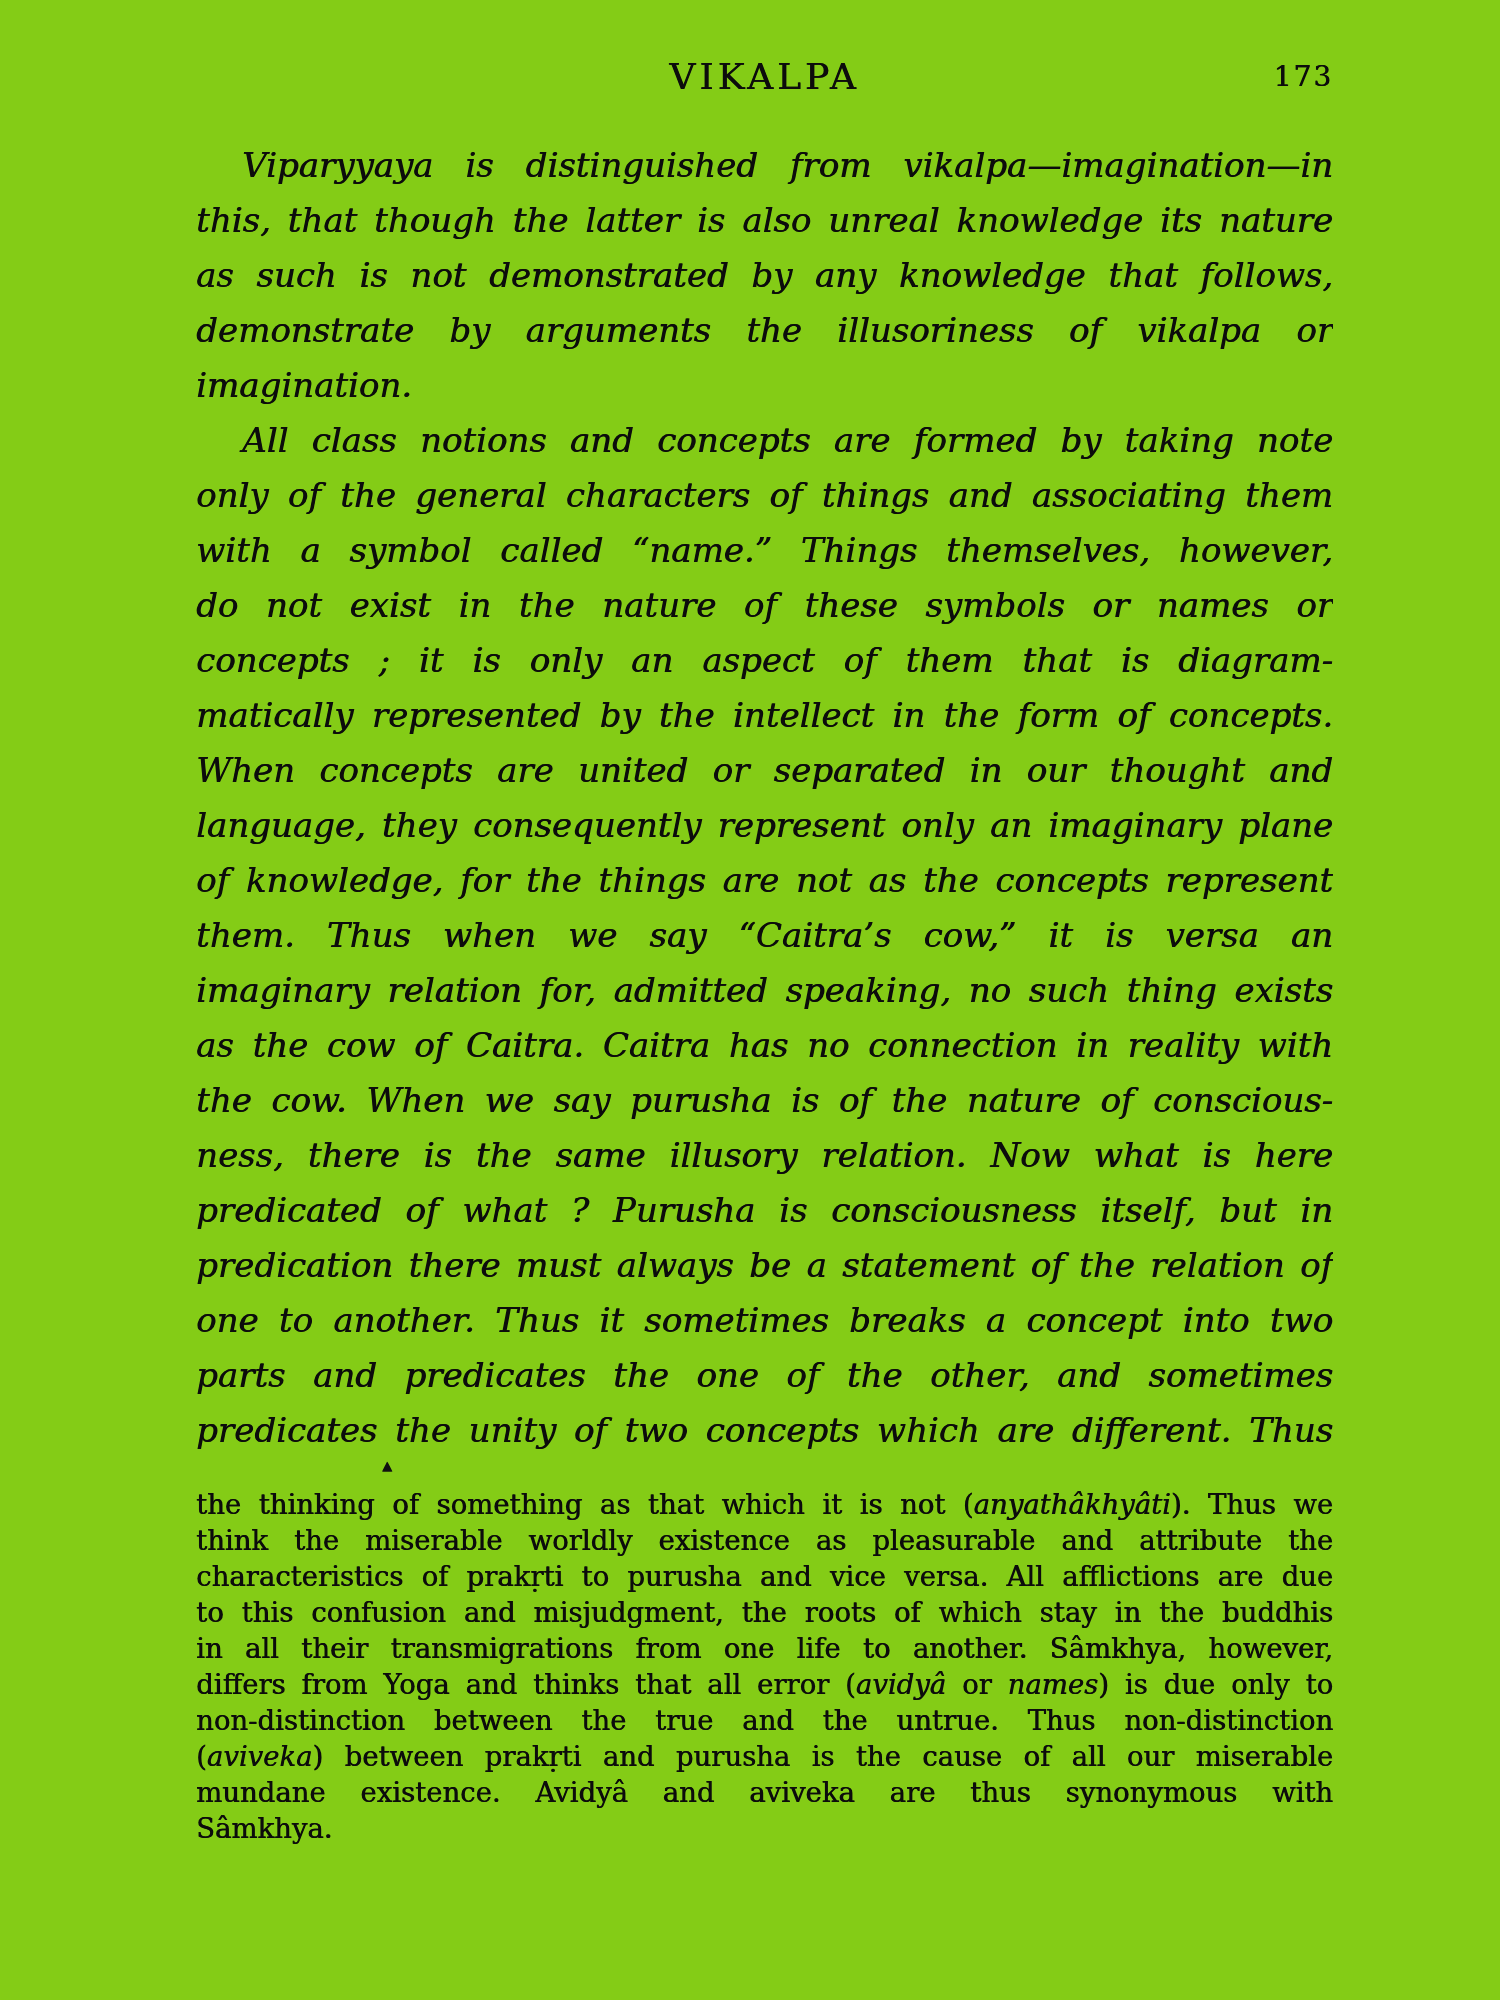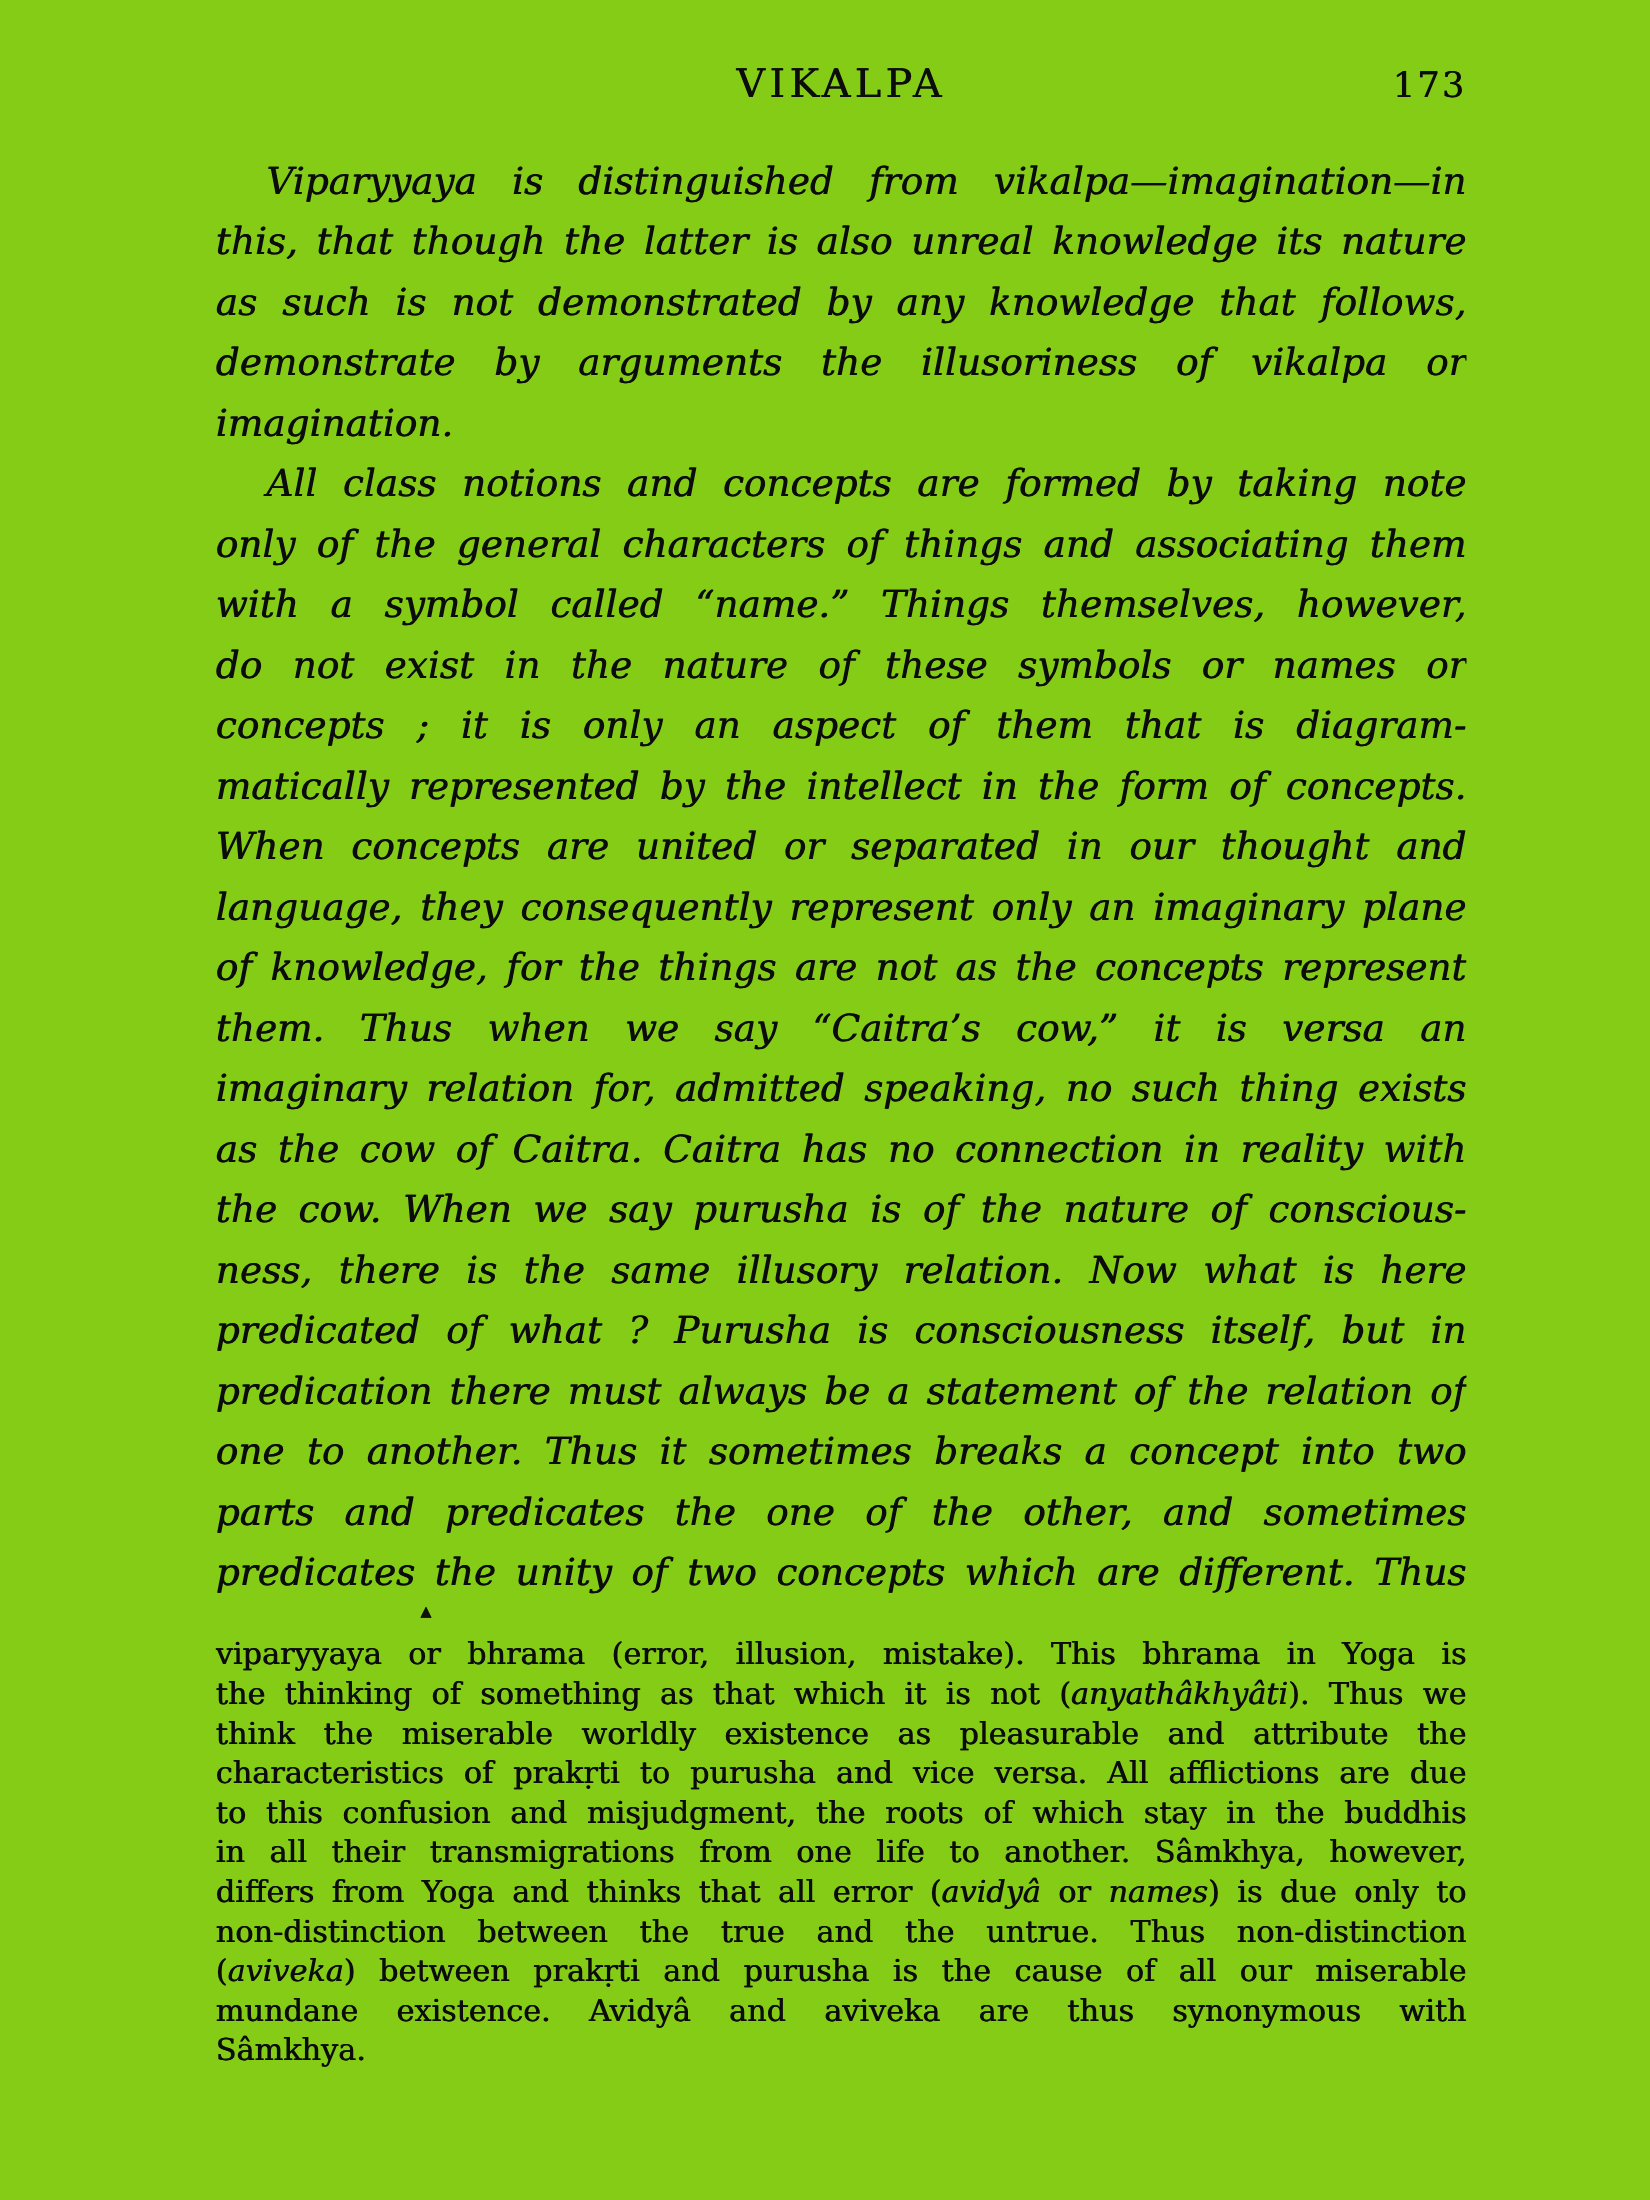--- a/index.html
+++ b/index.html
@@ -12,21 +12,21 @@
     font-family:"DejaVu Serif","Liberation Serif",serif;
     color:#0c0c0c;
     text-shadow:0.6px 0 0 currentColor;
     overflow:hidden;
   }
   .pagehead { position:relative; height:46px; margin-bottom:38px; }
   .running-title {
     text-align:center; font-size:36px; letter-spacing:4px; line-height:46px;
   }
   .page-number {
-    position:absolute; right:0; top:0; font-size:32px; line-height:46px; letter-spacing:2px;
+    position:absolute; right:0; top:0; font-size:28px; line-height:46px; letter-spacing:2px;
   }
   .body-text { font-size:34px;font-style:italic; }
   .body-text .line {
     line-height:55px; height:55px;
     text-align:justify; text-align-last:justify;
     overflow:hidden;
   }
   .line.indent { padding-left:46px; }
   .line.flush { text-align-last:left; }
   .printer-mark {
@@ -74,21 +74,20 @@
       <div class="line">predicated of what ?  Purusha is consciousness itself, but in</div>
       <div class="line">predication there must always be a statement of the relation of</div>
       <div class="line">one to another.  Thus it sometimes breaks a concept into two</div>
       <div class="line">parts and predicates the one of the other, and sometimes</div>
       <div class="line">predicates the unity of two concepts which are different.  Thus</div>
     </div>
 
   <div class="printer-mark">▲</div>
 
   <div class="footnote">
-      <div class="line">viparyyaya or bhrama (error, illusion, mistake).  This bhrama in Yoga is</div>
       <div class="line">the thinking of something as that which it is not (<i>anyathâkhyâti</i>).  Thus we</div>
       <div class="line">think the miserable worldly existence as pleasurable and attribute the</div>
       <div class="line">characteristics of prakṛti to purusha and vice versa.  All afflictions are due</div>
       <div class="line">to this confusion and misjudgment, the roots of which stay in the buddhis</div>
       <div class="line">in all their transmigrations from one life to another.  Sâmkhya, however,</div>
       <div class="line">differs from Yoga and thinks that all error (<i>avidyâ</i> or <i>names</i>) is due only to</div>
       <div class="line">non-distinction between the true and the untrue.  Thus non-distinction</div>
       <div class="line">(<i>aviveka</i>) between prakṛti and purusha is the cause of all our miserable</div>
       <div class="line">mundane existence.  Avidyâ and aviveka are thus synonymous with</div>
       <div class="line flush">Sâmkhya.</div>

